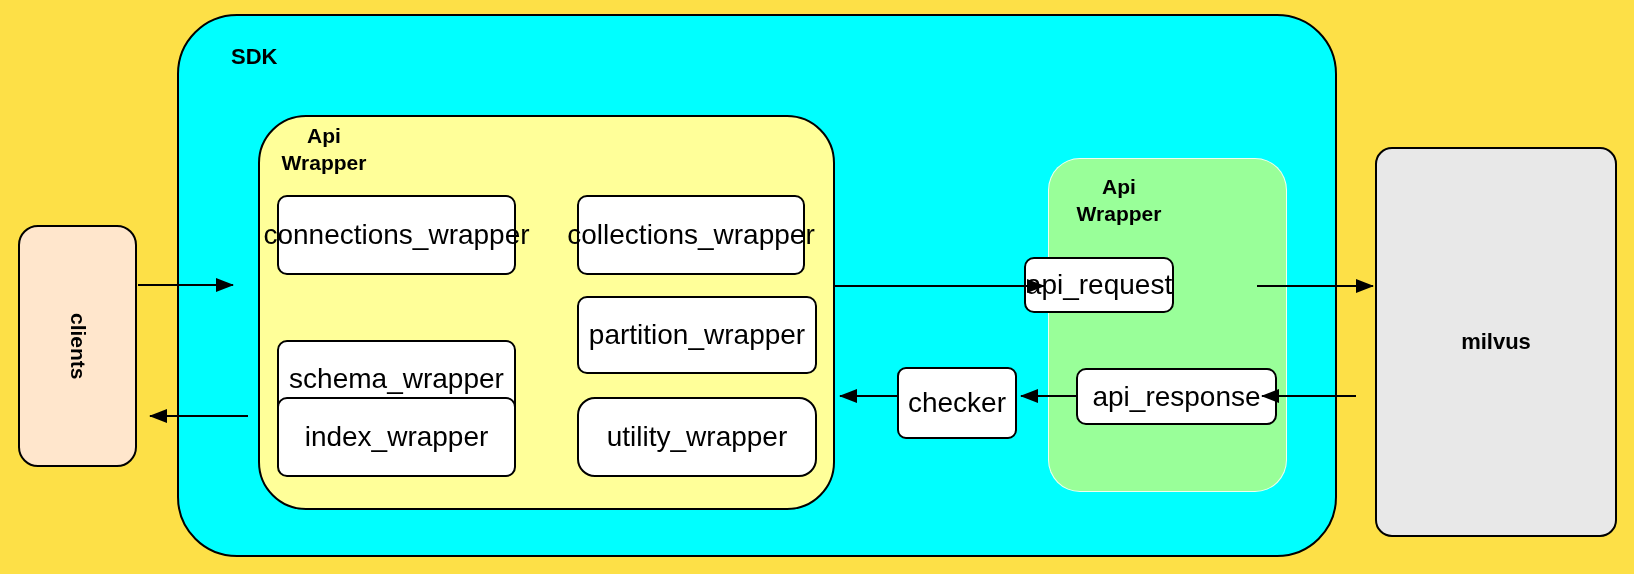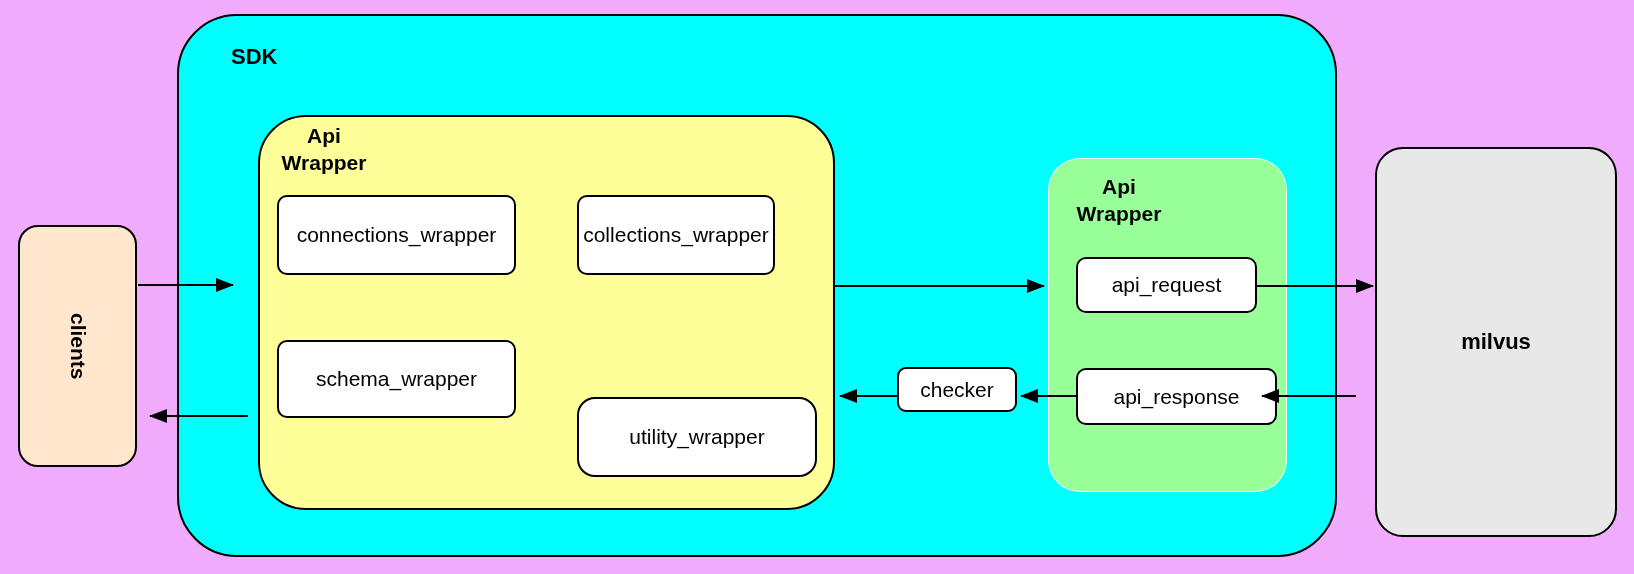--- a/index.html
+++ b/index.html
@@ -1,19 +1,19 @@
 <!DOCTYPE html>
 <html><head>
 <meta charset="utf-8">
 <style>
   html,body{margin:0;padding:0;background:#ffffff;}
   .canvas{
     position:relative;
     width:1634px;height:574px;
-    background:#f0abfc;
+    background:#fde047;
     font-family:"Liberation Sans","DejaVu Sans",sans-serif;
     color:#000000;
     overflow:hidden;
   }
   .node{position:absolute;box-sizing:border-box;}
 
   
   .sdk{
     left:177px;top:14px;width:1160px;height:543px;
     background:#00ffff;border:2px solid #000;border-radius:60px;
@@ -43,39 +43,39 @@
     left:18px;top:225px;width:119px;height:242px;
     background:#ffe6cc;border:2px solid #000;border-radius:20px;
     display:flex;align-items:center;justify-content:center;
   }
   .clients-label{
     writing-mode:vertical-rl;text-orientation:mixed;
     font-size:21px;font-weight:bold;
   }
   .milvus{
     left:1375px;top:147px;width:242px;height:390px;
-    background:#e8e8e8;border:2px solid #000;border-radius:28px;
+    background:#e8e8e8;border:2px solid #000;border-radius:17px;
     display:flex;align-items:center;justify-content:center;
     font-size:22px;font-weight:bold;
   }
 
   
   .box{
     background:#ffffff;border:2px solid #000;border-radius:10px;
     display:flex;align-items:center;justify-content:center;
-    font-size:21px;font-weight:normal;white-space:nowrap;
+    font-size:28px;font-weight:normal;white-space:nowrap;
   }
   .b-connections{left:277px;top:195px;width:239px;height:80px;}
-  .b-collections{left:577px;top:195px;width:198px;height:80px;}
+  .b-collections{left:577px;top:195px;width:228px;height:80px;}
   .b-schema{left:277px;top:296px;width:239px;height:78px;margin-top:44px;}
   .b-partition{left:577px;top:296px;width:240px;height:78px;}
   .b-index{left:277px;top:397px;width:239px;height:80px;}
   .b-utility{left:577px;top:397px;width:240px;height:80px;border-radius:18px;}
-  .b-checker{left:897px;top:367px;width:120px;height:45px;border-radius:9px;}
-  .b-request{left:1076px;top:257px;width:181px;height:56px;}
+  .b-checker{left:897px;top:367px;width:120px;height:72px;border-radius:9px;}
+  .b-request{left:1024px;top:257px;width:150px;height:56px;}
   .b-response{left:1076px;top:368px;width:201px;height:57px;}
 
   .arrows{
     position:absolute;left:0;top:0;width:1634px;height:574px;
     pointer-events:none;
   }
   .arrows line{stroke:#000;stroke-width:2;}
 </style>
 </head>
 <body>
@@ -94,20 +94,26 @@
   </div>
 
   <div class="node box b-connections">
     <span>connections_wrapper</span>
   </div>
   <div class="node box b-collections">
     <span>collections_wrapper</span>
   </div>
   <div class="node box b-schema">
     <span>schema_wrapper</span>
+  </div>
+  <div class="node box b-partition">
+    <span>partition_wrapper</span>
+  </div>
+  <div class="node box b-index">
+    <span>index_wrapper</span>
   </div>
   <div class="node box b-utility">
     <span>utility_wrapper</span>
   </div>
 
   <div class="node box b-checker">
     <span>checker</span>
   </div>
 
   <div class="node gateway">

